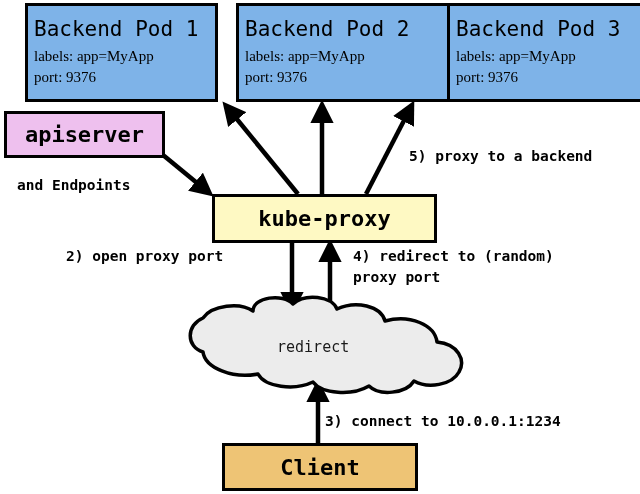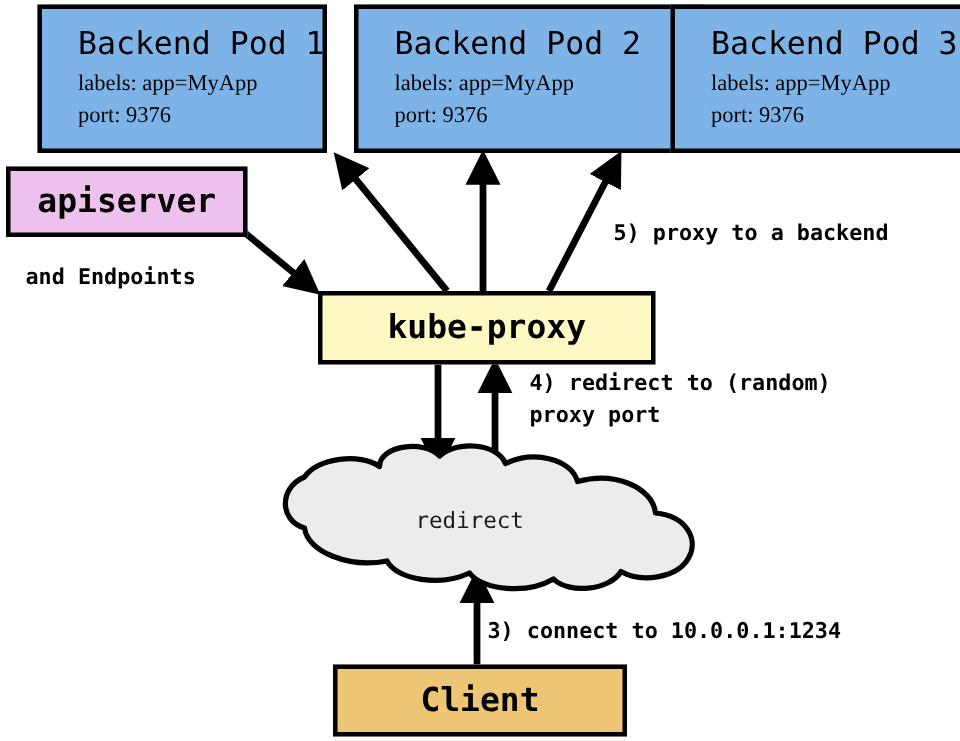--- a/index.html
+++ b/index.html
@@ -26,21 +26,21 @@
   }
   .node {
     position: absolute;
     box-sizing: border-box;
     border: 3px solid #000000;
     display: flex;
     flex-direction: column;
     justify-content: center;
   }
   .pod-box {
-    padding-left: 24px;
+    padding-left: 6px;
   }
   .pod-title {
     font-family: "DejaVu Sans Mono", monospace;
     font-size: 21px;
     color: #000000;
     line-height: 1.05;
     letter-spacing: 0px;
     white-space: nowrap;
   }
   .pod-line {
@@ -148,20 +148,21 @@
 
   <div class="node" style="left:222px; top:443px; width:196px; height:48px; background:#eec475;">
     <div class="center-label">Client</div>
   </div>
 
   <div class="step-label" style="left:17px; top:175px;">
     <div>and Endpoints</div>
   </div>
 
   <div class="step-label" style="left:66px; top:246px;">
+    <div>2) open proxy port</div>
   </div>
 
   <div class="step-label" style="left:325px; top:411px;">
     <div>3) connect to 10.0.0.1:1234</div>
   </div>
 
   <div class="step-label" style="left:353px; top:246px;">
     <div>4) redirect to (random)</div>
     <div>proxy port</div>
   </div>

